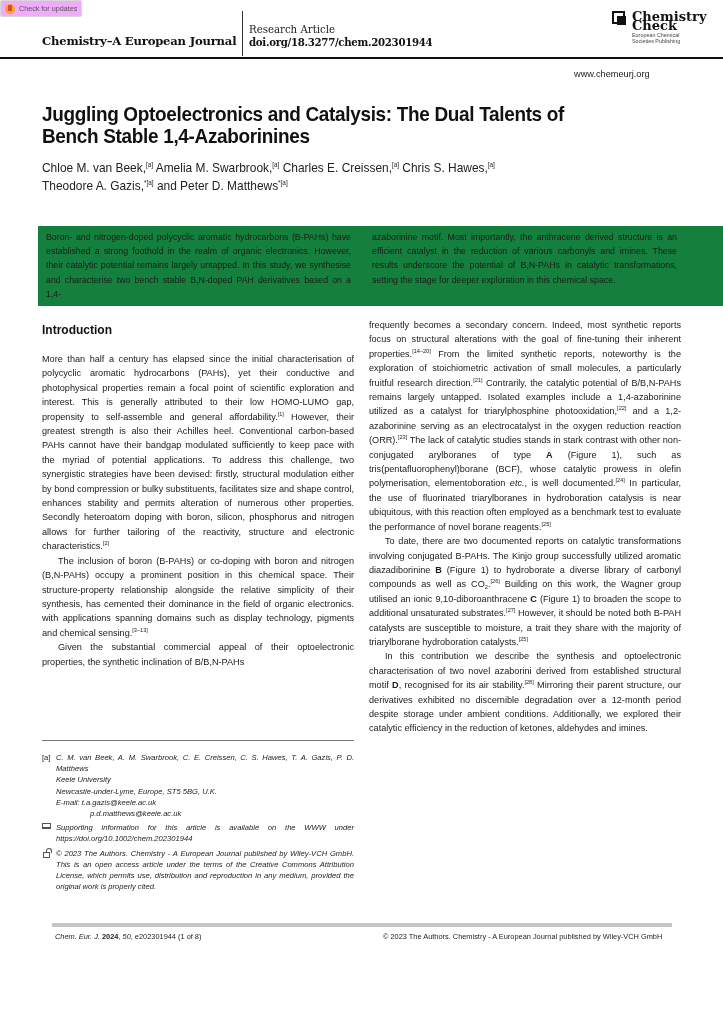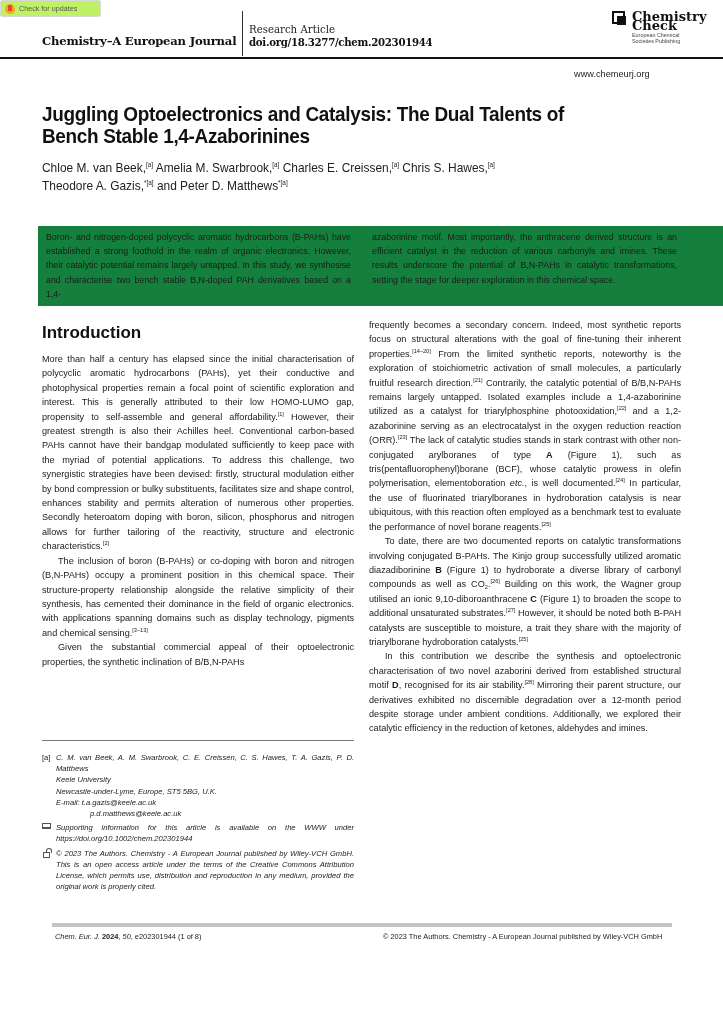--- a/index.html
+++ b/index.html
@@ -1,20 +1,20 @@
 <!DOCTYPE html>
 <html><head>
 <meta charset="utf-8">
 <style>
   html, body { margin: 0; padding: 0; background: #ffffff; }
   body { width: 723px; height: 1023px; position: relative; overflow: hidden; font-family: "DejaVu Sans", sans-serif; color: #1a1a1a; }
   .abs { position: absolute; }
 
   
-  #cfu { left: 0; top: 0; width: 101px; height: 17px; background: #bef264; border: 1px solid #d8d8d8; border-radius: 2px; display: flex; align-items: center; box-sizing: border-box; padding-left: 4px; }
+  #cfu { left: 0; top: 0; width: 82px; height: 17px; background: #f0abfc; border: 1px solid #d8d8d8; border-radius: 2px; display: flex; align-items: center; box-sizing: border-box; padding-left: 4px; }
   #cfu .cfu-icon { width: 10px; height: 10px; border-radius: 50%; background: #f6a623; position: relative; margin-right: 4px; flex: none; }
   #cfu .cfu-icon::after { content: ""; position: absolute; left: 3px; top: 1px; width: 4px; height: 6px; background: #e0443a; border-radius: 1px 1px 0 0; }
   #cfu .cfu-text { font-family: "Liberation Sans", sans-serif; font-size: 7.2px; color: #555; }
 
   
   #journal-name { left: 42px; top: 34px; font-family: "DejaVu Serif", serif; font-weight: bold; font-size: 11.6px; color: #111; letter-spacing: -0.2px; }
   #header-divider-v { left: 242px; top: 11px; width: 1px; height: 45px; background: #333; }
   #article-type { left: 249px; top: 24px; font-family: "DejaVu Serif", serif; font-size: 10.2px; color: #222; }
   #article-doi { left: 249px; top: 36px; font-family: "DejaVu Serif", serif; font-weight: bold; font-size: 10.2px; color: #111; letter-spacing: -0.3px; }
   #logo { left: 612px; top: 11px; }
@@ -37,21 +37,21 @@
   #abs-col-2 { left: 334px; }
 
   
   .col { position: absolute; width: 312px; font-family: "Liberation Sans", sans-serif; font-size: 9.15px; line-height: 14.4px; text-align: justify; color: #1a1a1a; }
   .col p { margin: 0; }
   .col p.indent { text-indent: 16px; }
   .col sup { font-size: 5.6px; vertical-align: 4px; line-height: 0; }
   .col sub { font-size: 5.6px; vertical-align: -2px; line-height: 0; }
   #col-left { left: 42px; top: 352px; }
   #col-right { left: 369px; top: 318px; }
-  #intro-heading { left: 42px; top: 323px; font-family: "Liberation Sans", sans-serif; font-weight: bold; font-size: 17px; color: #111; }
+  #intro-heading { left: 42px; top: 323px; font-family: "Liberation Sans", sans-serif; font-weight: bold; font-size: 12px; color: #111; }
 
   
   #fn-rule { left: 42px; top: 740px; width: 312px; height: 1px; background: #777; }
   #footnotes { left: 42px; top: 752px; width: 312px; font-family: "Liberation Sans", sans-serif; font-size: 7.6px; line-height: 11.2px; color: #222; }
   .fn-row { position: relative; padding-left: 14px; }
   .fn-label { position: absolute; left: 0; top: 0; }
   .fn-it { font-style: italic; }
   .fn-block { margin-bottom: 3px; text-align: justify; }
   .fn-email2 { padding-left: 34px; }
   .si-icon { position: absolute; left: 0; top: 1px; width: 9px; height: 6px; border: 1px solid #555; border-bottom-width: 2px; box-sizing: border-box; }

